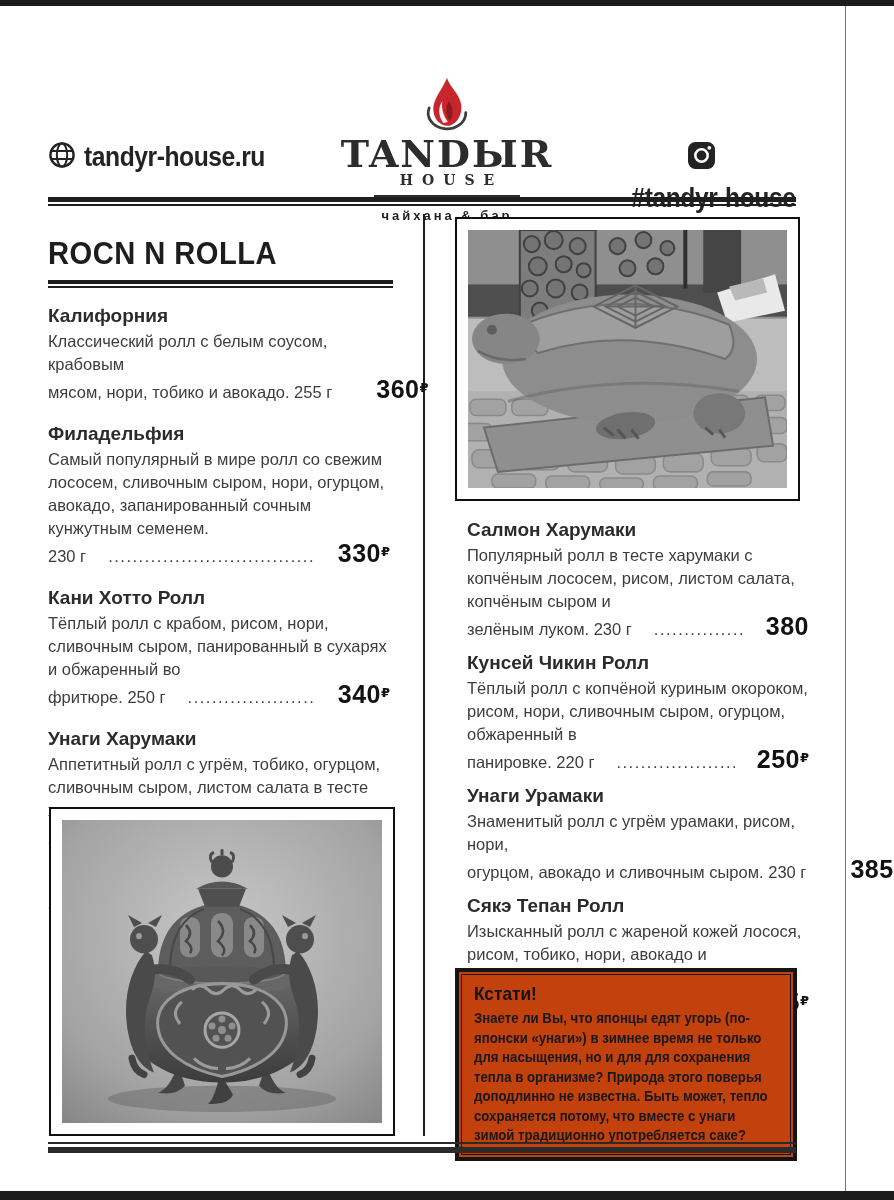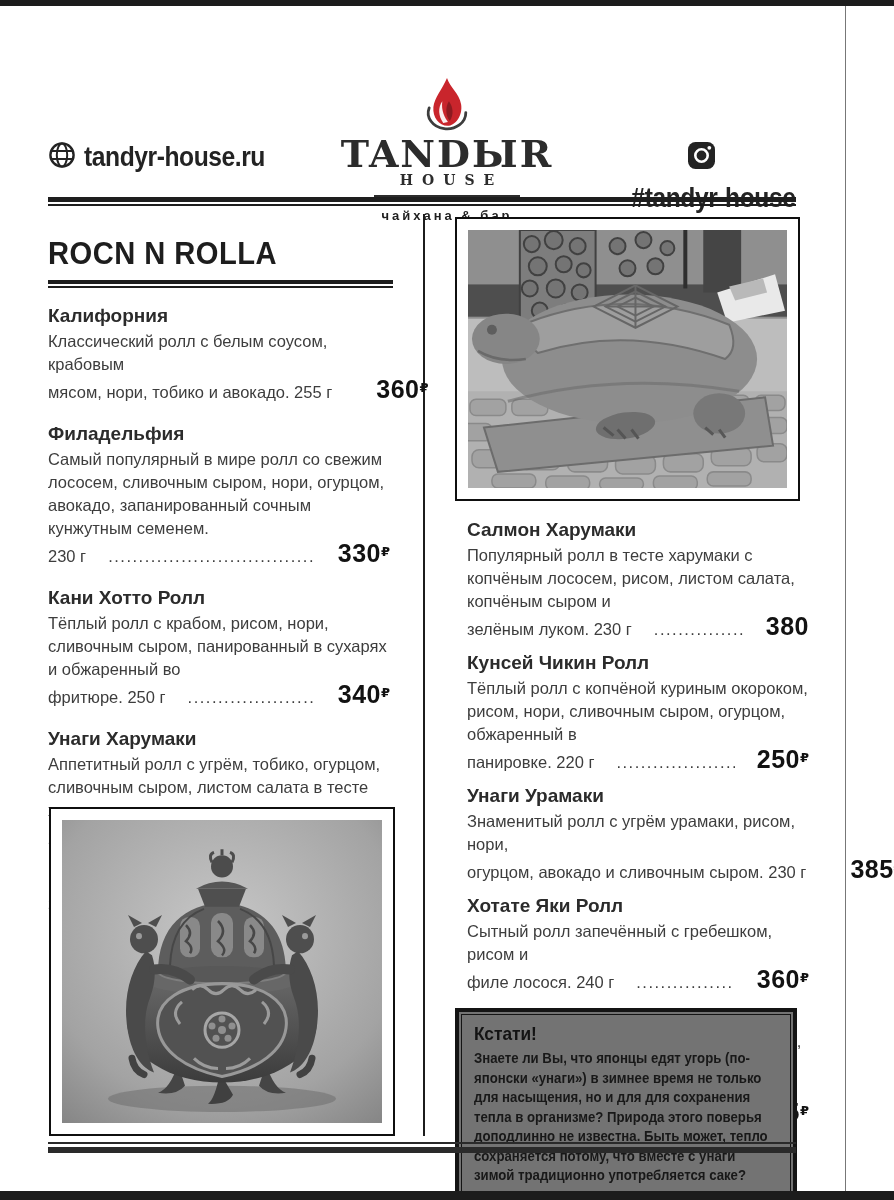--- a/index.html
+++ b/index.html
@@ -59,21 +59,21 @@
   .price { font-size:25px; font-weight:bold; color:#121212; letter-spacing:0.5px; }
   .rub { font-size:13px; font-weight:bold; color:#121212; vertical-align:6px; font-family:"DejaVu Sans", sans-serif; }
 
   
   .photo-frame { border:2.5px solid #0f0f0f; background:#fff; padding:11px; }
   .frame-turtle { left:455px; top:217px; width:345px; height:284px; }
   .frame-burner { left:49px; top:807px; width:346px; height:329px; }
   .photo-frame svg { display:block; width:100%; height:100%; }
 
   
-  .kstati-outer { left:455px; top:968px; width:342px; border:4px solid #141414; background:#737373;margin-top:40px; }
+  .kstati-outer { left:455px; top:968px; width:342px; border:4px solid #141414; background:#c2410c; }
   .kstati-inner { margin:2px; border:1.5px solid #141414; padding:8px 12px 8px; }
   .kstati-text { width:330px; transform:scaleX(.91); transform-origin:left top; }
   .kstati-title { font-size:19px; font-weight:bold; color:#131313; line-height:22px; margin-bottom:4px; }
   .kstati-body { font-size:14.5px; font-weight:bold; color:#181818; line-height:19.5px; }
 </style>
 </head>
 <body>
 
 <div class="page">
 
@@ -282,29 +282,20 @@
     <div class="item">
       <div class="item-name">Унаги Урамаки</div>
       <div class="item-desc">Знаменитый ролл с угрём урамаки, рисом, нори,</div>
       <div class="leader-row">
         <span class="tail">огурцом, авокадо и сливочным сыром. 230 г</span>
         <span class="dots"></span>
         <span class="pricewrap"><span class="price">385</span><span class="rub">₽</span></span>
       </div>
     </div>
 
-    <div class="item">
-      <div class="item-name">Хотате Яки Ролл</div>
-      <div class="item-desc">Сытный ролл запечённый с гребешком, рисом и</div>
-      <div class="leader-row">
-        <span class="tail">филе лосося. 240 г</span>
-        <span class="dots"></span>
-        <span class="pricewrap"><span class="price">360</span><span class="rub">₽</span></span>
-      </div>
-    </div>
 
     <div class="item">
       <div class="item-name">Сякэ Тепан Ролл</div>
       <div class="item-desc">Изысканный ролл с жареной кожей лосося, рисом, тобико, нори, авокадо и несравненным сливочным</div>
       <div class="leader-row">
         <span class="tail">сыром. 240 г</span>
         <span class="dots"></span>
         <span class="pricewrap"><span class="price">295</span><span class="rub">₽</span></span>
       </div>
     </div>

